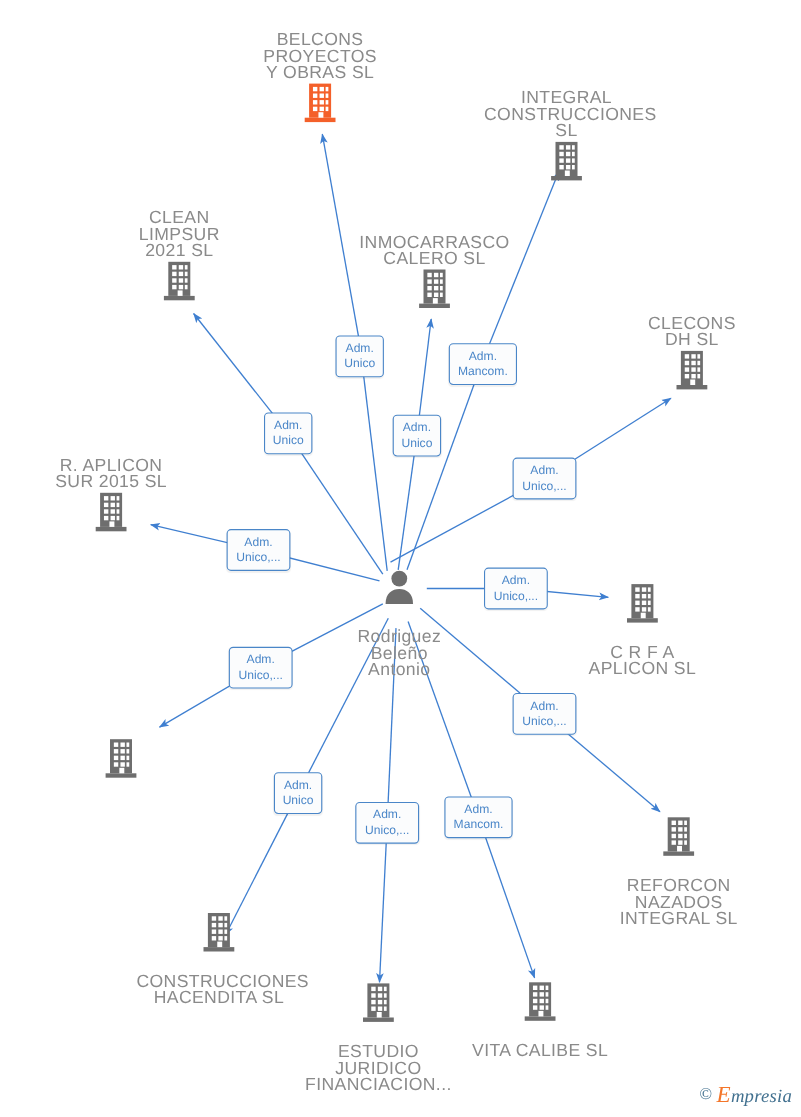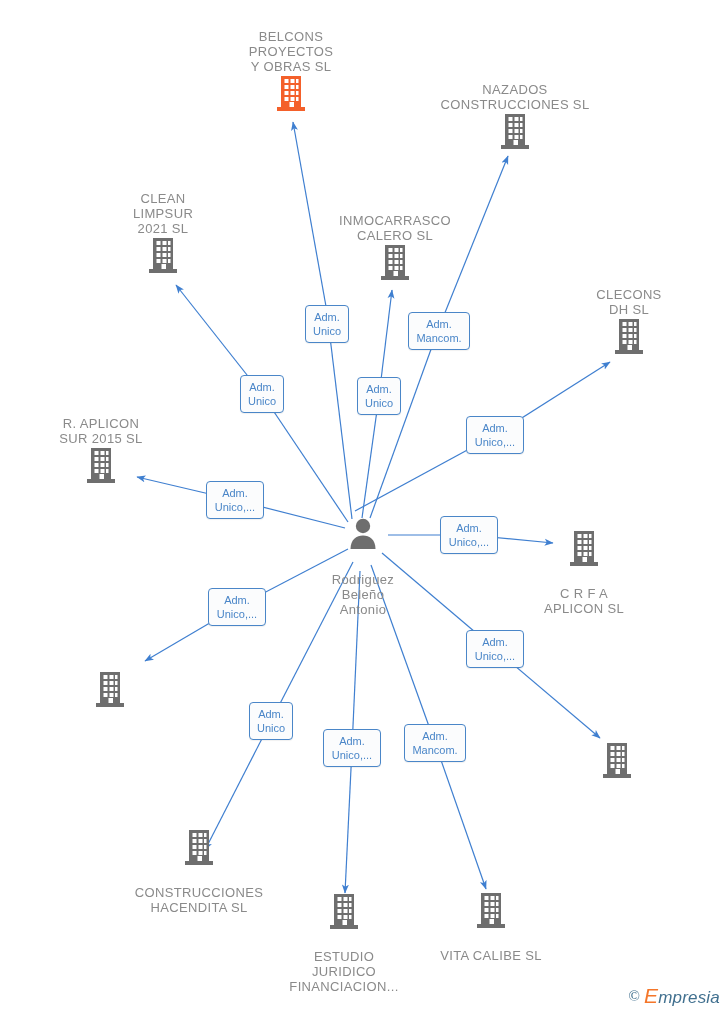--- a/index.html
+++ b/index.html
@@ -24,21 +24,21 @@
     pointer-events: none;
   }
   .node {
     position: absolute;
     width: 150px;
     margin-left: -75px;
     text-align: center;
     pointer-events: auto;
   }
   .node-label {
-    font-size: 13px;
+    font-size: 16px;
     line-height: 15px;
     color: #8a8a8a;
     letter-spacing: .35px;
     white-space: pre-line;
   }
   .node-label.below {
     margin-top: 19px;
   }
   .node-icon {
     display: block;
@@ -67,21 +67,21 @@
     display: flex;
     align-items: center;
     gap: 4px;
   }
   .wm-c {
     color: #41708f;
     font-size: 15px;
     font-family: "Liberation Serif", serif;
   }
   .wm-text {
-    font-family: Liberation Sans, sans-serif;
+    font-family: Liberation Serif, serif;
     font-size: 17px;
     font-style: italic;
     color: #41708f;
     letter-spacing: .2px;
   }
   .wm-text .wm-e {
     color: #f4762a;
     font-size: 21px;
   }
 </style>
@@ -145,21 +145,21 @@
               <rect x="21" y="17" width="2.5" height="4"></rect>
               <rect x="9.5" y="23" width="4" height="4"></rect>
               <rect x="15.5" y="23" width="4" height="4"></rect>
               <rect x="21" y="23" width="2.5" height="4"></rect>
               <rect x="14.5" y="28" width="4.5" height="5"></rect>
             </g>
           </svg>
         </div>
       </div>
       <div class="node" style="left: 515px; top: 82px;">
-        <div class="node-label">NAZADOS
+        <div class="node-label">INTEGRAL
 CONSTRUCCIONES SL</div>
         <div>
           <svg class="node-icon" viewBox="0 0 32 38" width="32" height="38" xmlns="http://www.w3.org/2000/svg">
             <rect x="6" y="2" width="20" height="31" fill="#6e6e6e"></rect>
             <rect x="2" y="33" width="28" height="4" fill="#6e6e6e"></rect>
             <g fill="#ffffff">
               <rect x="9.5" y="5" width="4" height="4"></rect>
               <rect x="15.5" y="5" width="4" height="4"></rect>
               <rect x="21" y="5" width="2.5" height="4"></rect>
               <rect x="9.5" y="11" width="4" height="4"></rect>
@@ -340,20 +340,23 @@
               <rect x="9.5" y="17" width="4" height="4"></rect>
               <rect x="15.5" y="17" width="4" height="4"></rect>
               <rect x="21" y="17" width="2.5" height="4"></rect>
               <rect x="9.5" y="23" width="4" height="4"></rect>
               <rect x="15.5" y="23" width="4" height="4"></rect>
               <rect x="21" y="23" width="2.5" height="4"></rect>
               <rect x="14.5" y="28" width="4.5" height="5"></rect>
             </g>
           </svg>
         </div>
+        <div class="node-label below">REFORCON
+NAZADOS
+INTEGRAL  SL</div>
       </div>
       <div class="node" style="left: 199px; top: 828px;">
         <div>
           <svg class="node-icon" viewBox="0 0 32 38" width="32" height="38" xmlns="http://www.w3.org/2000/svg">
             <rect x="6" y="2" width="20" height="31" fill="#6e6e6e"></rect>
             <rect x="2" y="33" width="28" height="4" fill="#6e6e6e"></rect>
             <g fill="#ffffff">
               <rect x="9.5" y="5" width="4" height="4"></rect>
               <rect x="15.5" y="5" width="4" height="4"></rect>
               <rect x="21" y="5" width="2.5" height="4"></rect>

